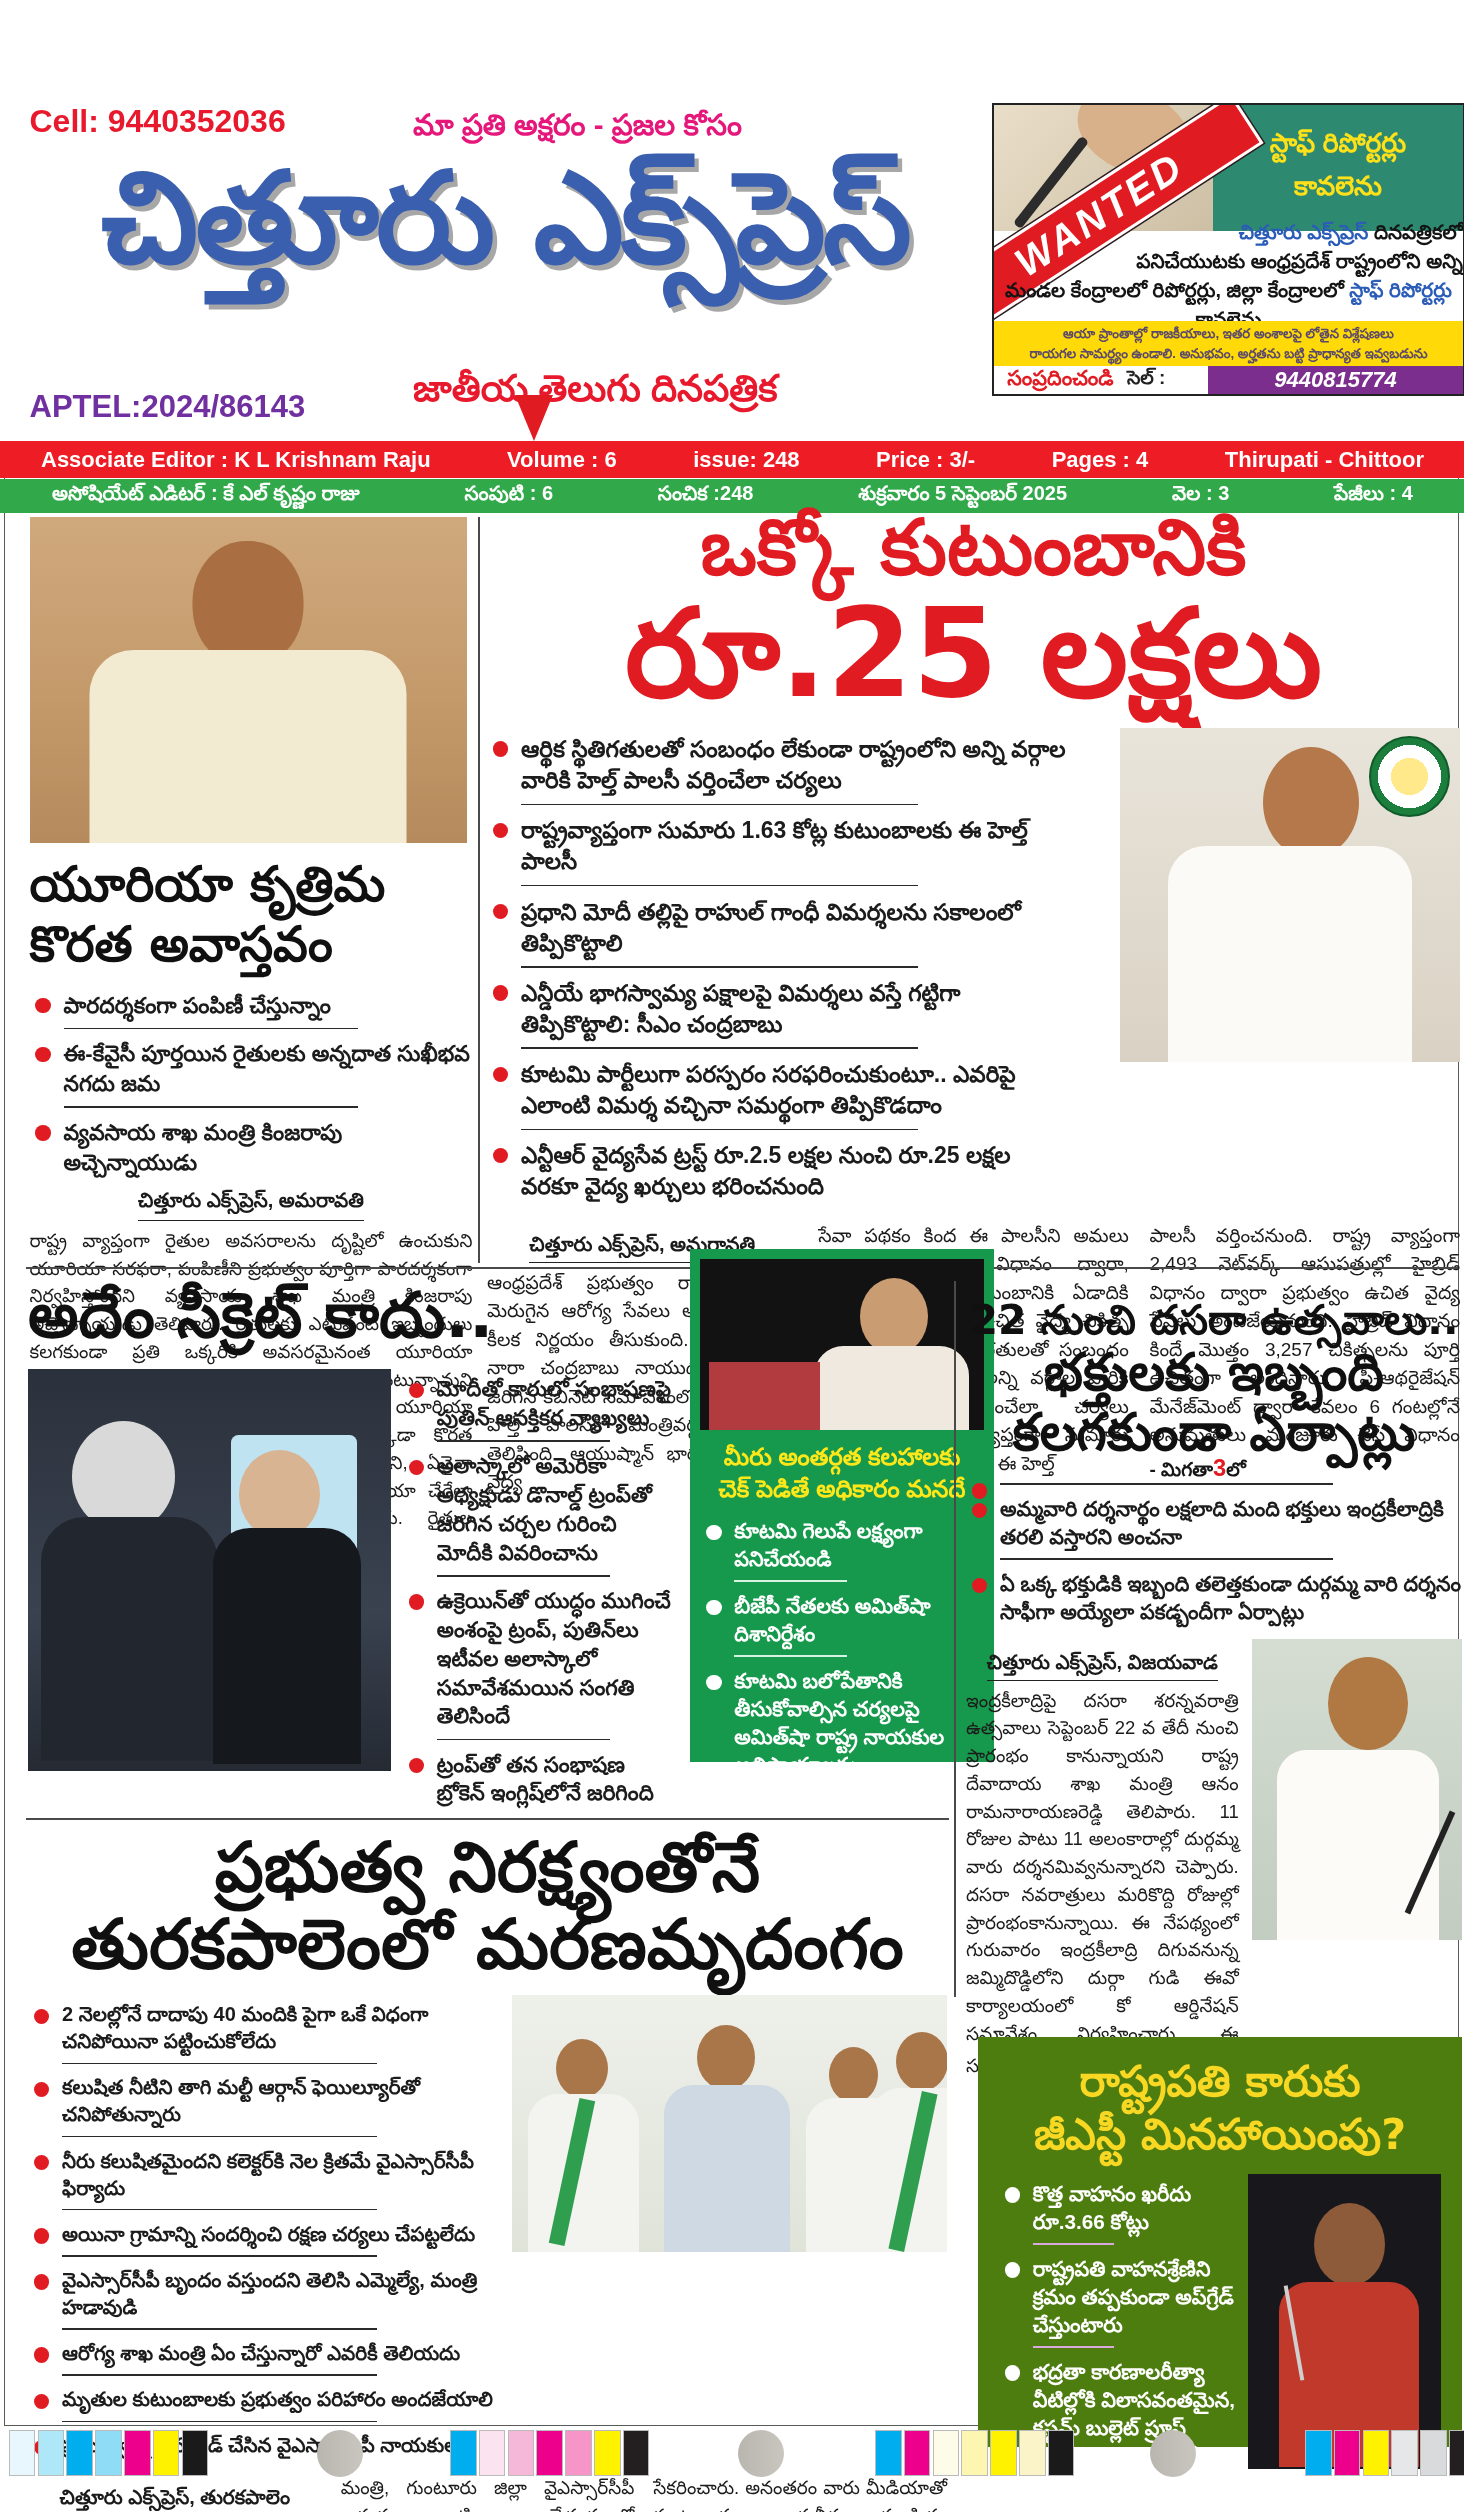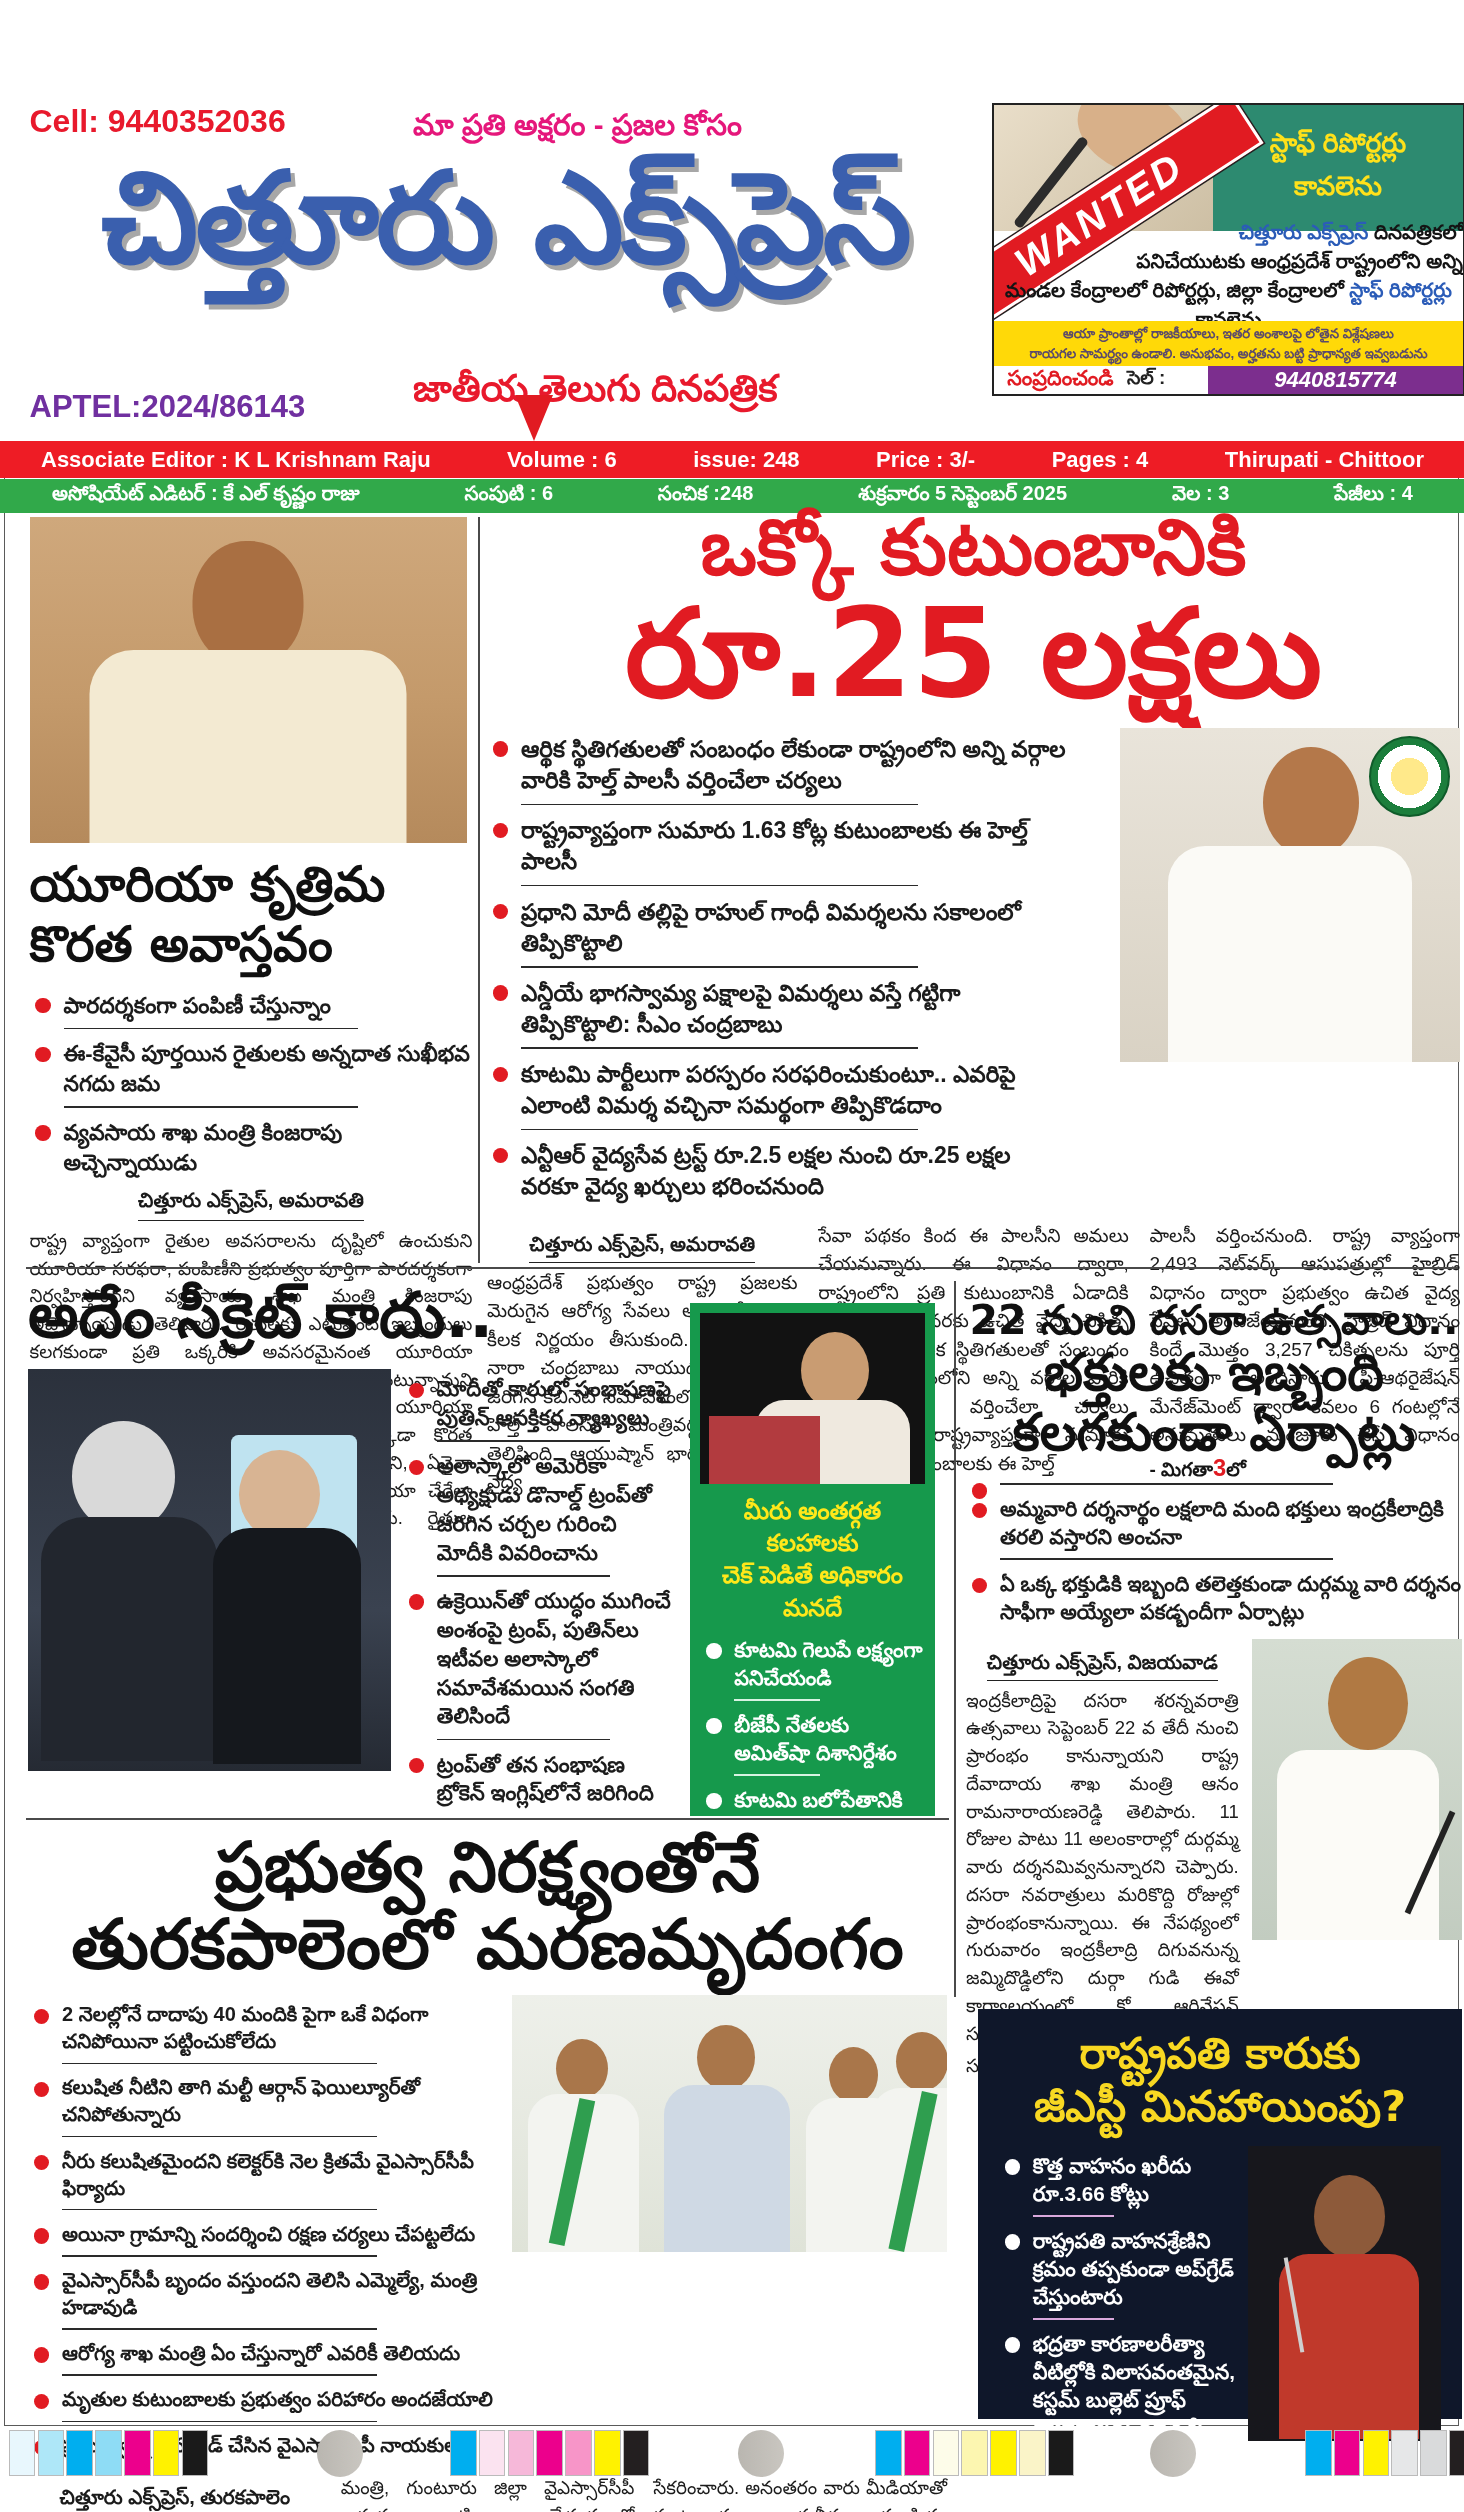--- a/index.html
+++ b/index.html
@@ -78,21 +78,21 @@
   .ph-group .m{position:absolute;border-radius:29.5px 29.5px 0 0;background:#f3f4f0;}
   .ph-group .h{position:absolute;border-radius:50%;background:#a9764a;}
   .ph-group .scarf{position:absolute;width:16px;background:#2f9e4f;transform:rotate(12deg);}
   .ph-murmu{background:#17171c;}
   .ph-murmu .head{position:absolute;left:34%;top:29.5px;width:71px;height:83px;border-radius:50%;background:#8d5a3a;}
   .ph-murmu .body{position:absolute;left:16%;top:108px;width:140px;height:185px;border-radius:29.5px 29.5px 0 0;background:#c0392b;}
   .ph-murmu .mic{position:absolute;left:44px;top:111px;width:3.7px;height:96px;background:#cfcfcf;transform:rotate(-10deg);}
   
   .greenbox{background:#16994c;box-sizing:border-box;padding:10.3px;}
   .greenbox .gb-head{color:#ffe81a;font-weight:800;font-size:24px;text-align:center;line-height:1.35;margin:10.3px 0 5.9px 0;}
-  .purplebox{background:#0f172a;box-sizing:border-box;padding:17.7px 20.7px;}
+  .purplebox{background:#4d7c0f;box-sizing:border-box;padding:17.7px 20.7px;margin-top:28px;}
   .purplebox .pb-head{color:#f8d822;font-weight:800;font-size:43px;text-align:center;line-height:1.25;font-family:"DejaVu Sans",sans-serif;}
   
   .marks{position:absolute;left:0;top:2430px;width:1465px;height:52px;}
   .swgroup{position:absolute;top:0;display:flex;gap:2.2px;}
   .swatch{width:26.6px;height:46px;border:0.7px solid #bbb;box-sizing:border-box;}
   .oval{position:absolute;top:0;width:46px;height:47px;border-radius:50%;background:linear-gradient(90deg,#b9b6b0,#c9c6c0);}
 </style>
 </head>
 <body>
 
@@ -212,21 +212,21 @@
     </div>
     <ul class="blist" style="font-size:21.4px;flex:1;padding-left:11.8px;">
       <li><span>మోదీతో కారులో సంభాషణపై పుతిన్ ఆసక్తికర వ్యాఖ్యలు</span><span class="sep"></span></li>
       <li><span>అలాస్కాలో అమెరికా అధ్యక్షుడు డొనాల్డ్ ట్రంప్‌తో జరిగిన చర్చల గురించి మోదీకి వివరించాను</span><span class="sep"></span></li>
       <li><span>ఉక్రెయిన్‌తో యుద్ధం ముగించే అంశంపై ట్రంప్, పుతిన్‌లు ఇటీవల అలాస్కాలో సమావేశమయిన సంగతి తెలిసిందే</span><span class="sep"></span></li>
       <li><span>ట్రంప్‌తో తన సంభాషణ బ్రోకెన్ ఇంగ్లిష్‌లోనే జరిగింది</span></li>
     </ul>
   </div>
 </div>
 
-<div class="abs greenbox" style="left:690px;top:1303px;width:245px;height:513px;">
+<div class="abs greenbox" style="left:690px;top:1249px;width:304px;height:513px;">
   <div class="ph ph-shah" style="width:100%;height:171px;">
     <div class="head"></div>
     <div class="body"></div>
     <div class="podium"></div>
   </div>
   <div class="gb-head">
     <div>మీరు అంతర్గత కలహాలకు</div>
     <div>చెక్ పెడితే అధికారం మనదే</div>
   </div>
   <ul class="blist white" style="font-size:20.7px;">

